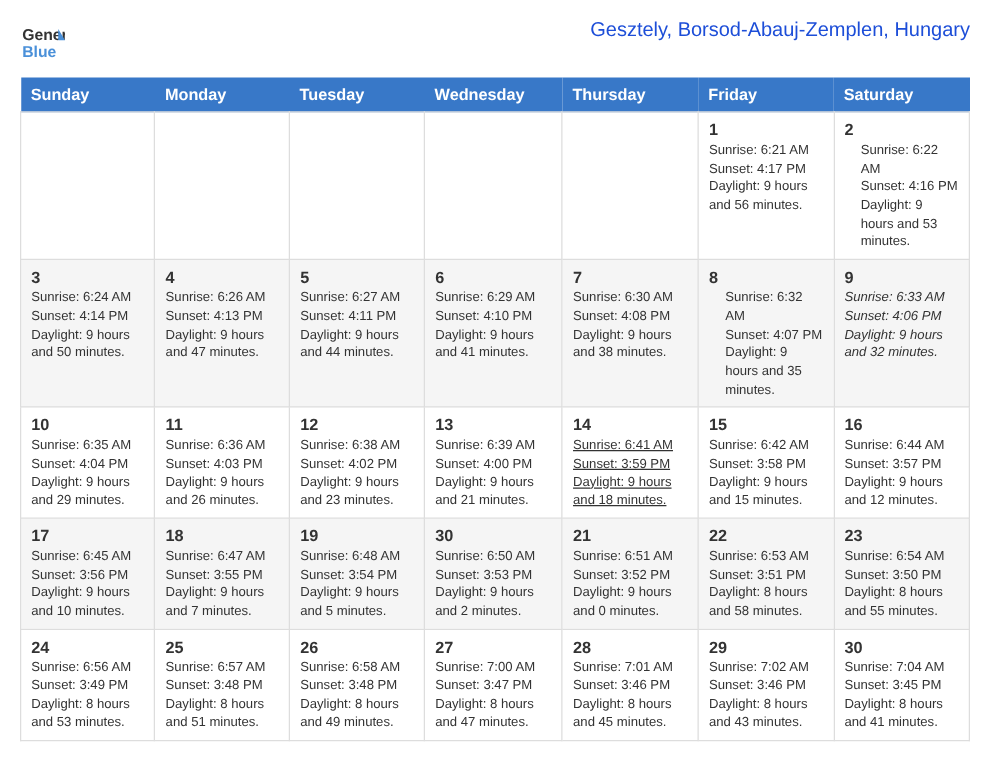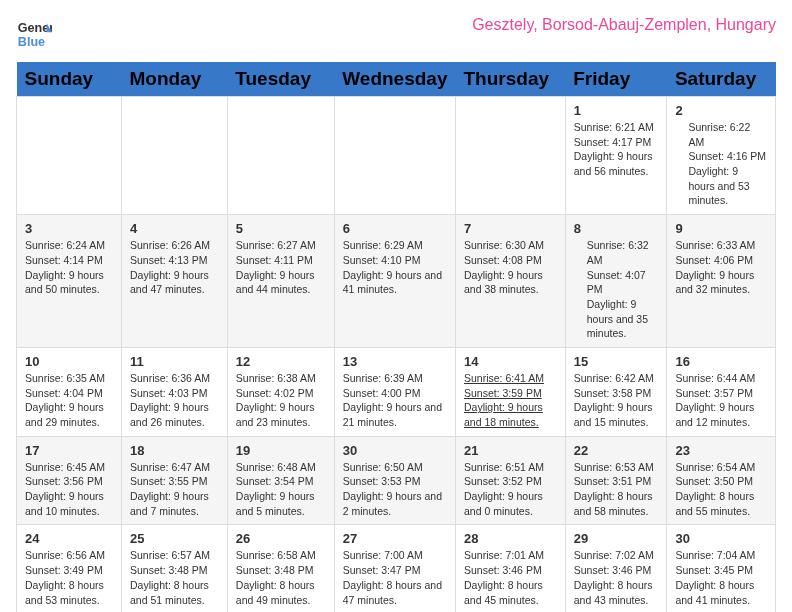--- a/index.html
+++ b/index.html
@@ -28,33 +28,33 @@
     .title-block {
       text-align: right;
     }
     .month-title {
       font-size: 36px;
       font-weight: bold;
       color: #333;
     }
     .subtitle {
       font-size: 16px;
-      color: #ec4899;
+      color: #1d4ed8;
     }
     table {
       width: 100%;
       border-collapse: collapse;
       font-size: 11px;
     }
     thead tr th {
       background-color: #3878c8;
-      color: #000000;
+      color: #ffffff;
       text-align: left;
       padding: 6px 8px;
-      font-size: 19px;
+      font-size: 13px;
       font-weight: bold;
     }
     tbody tr td {
       vertical-align: top;
       padding: 6px 8px;
       border: 1px solid #ddd;
       min-height: 80px;
       height: 80px;
       width: 113px;
     }
@@ -160,21 +160,21 @@
 Daylight: 9 hours and 38 minutes.</div>
         </td>
         <td>
           <span class="day-num">8</span>
           <div class="day-info" style="white-space: pre-line; margin-left: 13px;">Sunrise: 6:32 AM
 Sunset: 4:07 PM
 Daylight: 9 hours and 35 minutes.</div>
         </td>
         <td>
           <span class="day-num">9</span>
-          <div class="day-info" style="white-space: pre-line;">Sunrise: 6:33 AM
+          <div class="day-info" style="white-space: pre-line; font-style: italic;">Sunrise: 6:33 AM
 Sunset: 4:06 PM
 Daylight: 9 hours and 32 minutes.</div>
         </td>
       </tr>
       <tr>
         <td>
           <span class="day-num">10</span>
           <div class="day-info" style="white-space: pre-line;">Sunrise: 6:35 AM
 Sunset: 4:04 PM
 Daylight: 9 hours and 29 minutes.</div>

